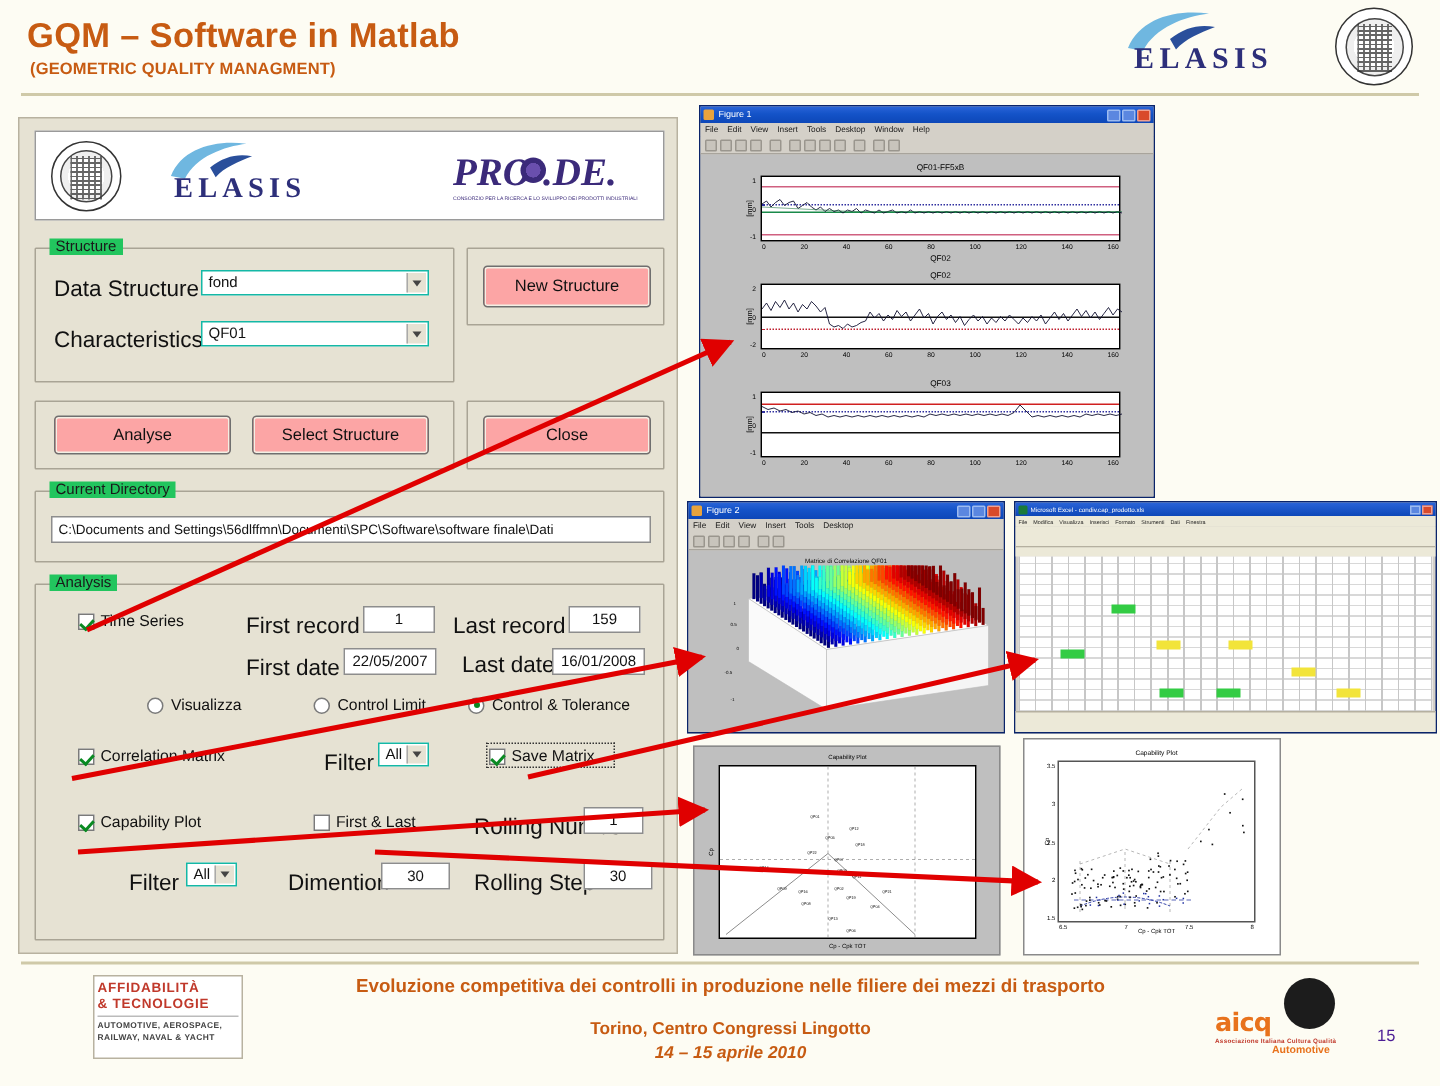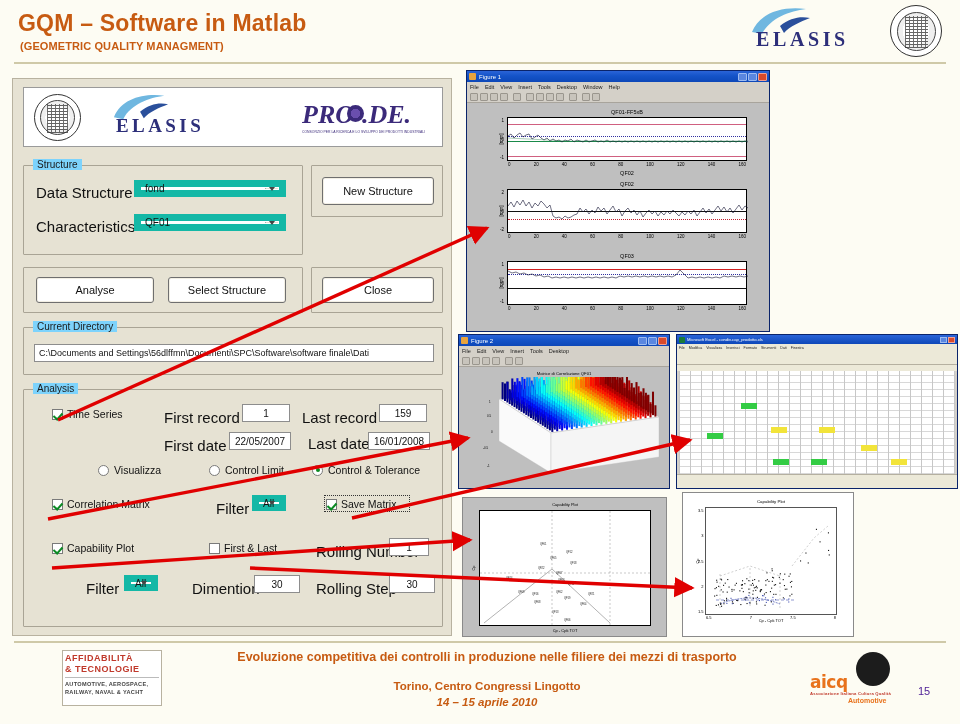--- a/index.html
+++ b/index.html
@@ -70,46 +70,46 @@
   .gui-logobar {
     position:absolute; left:10px; top:8px; width:420px; height:60px;
     background:#fff; border:1px solid #9a9a9a;
   }
   .grp {
     position:absolute; border:1px solid #a9a495; border-radius:1px;
     background:transparent;
   }
   .grp > .lg {
     position:absolute; left:9px; top:-7px; padding:0 4px;
-    background:#7dd3fc; font-size:10px; color:#1a1a1a; white-space:nowrap;
+    background:#22c55e; font-size:10px; color:#1a1a1a; white-space:nowrap;
   }
   .lbl { position:absolute; font-size:15px; color:#111; white-space:nowrap; }
   .tf {
     position:absolute; background:#fff; border:1px solid #8d8d8d;
     font-size:10px; color:#111; display:flex; align-items:center;
     padding:0 4px; white-space:nowrap; overflow:hidden;
   }
   .tf.ctr { justify-content:center; padding:0; }
   .dd {
-    position:absolute; background:#fff; border:7px solid #14b8a6;
+    position:absolute; background:#fff; border:1px solid #14b8a6;
     font-size:10px; color:#111; display:flex; align-items:center;
     padding:0 4px; white-space:nowrap;
   }
   .dd .arw {
     position:absolute; right:1px; top:1px; bottom:1px; width:13px;
     background:#e6e2d3; border-left:1px solid #aaa;
     display:flex; align-items:center; justify-content:center;
   }
   .dd .arw i {
     display:block; width:0; height:0;
     border-left:3px solid transparent; border-right:3px solid transparent;
     border-top:4px solid #444;
   }
   .btn {
-    position:absolute; background:#ffffff; border:1px solid #6f6f6f;
+    position:absolute; background:#fca5a5; border:1px solid #6f6f6f;
     border-radius:3px; display:flex; align-items:center; justify-content:center;
     font-size:11px; color:#111;
     box-shadow: inset 0 0 0 1px #f2efe4;
   }
   .cbx { position:absolute; display:flex; align-items:center; gap:4px; }
   .cbx .box {
     width:11px; height:11px; background:#fff; border:1px solid #7a7a7a;
     position:relative; flex:0 0 auto;
   }
   .cbx.on .box::after {

